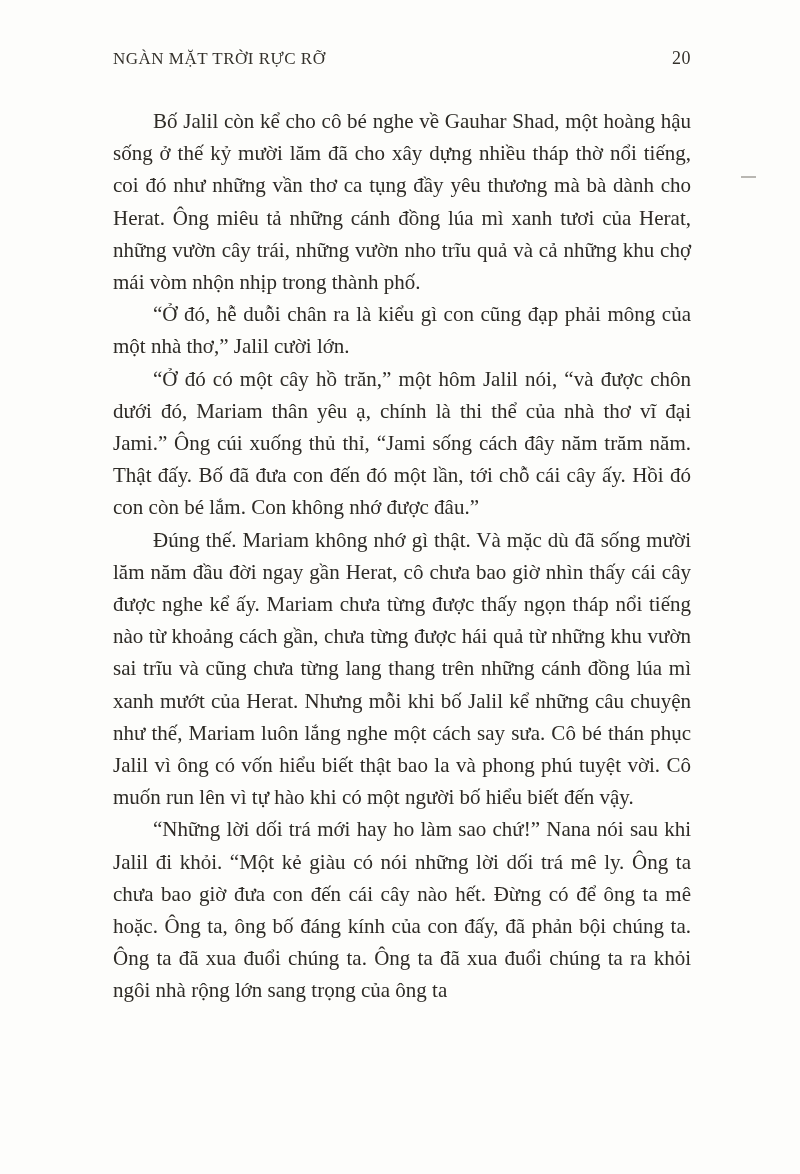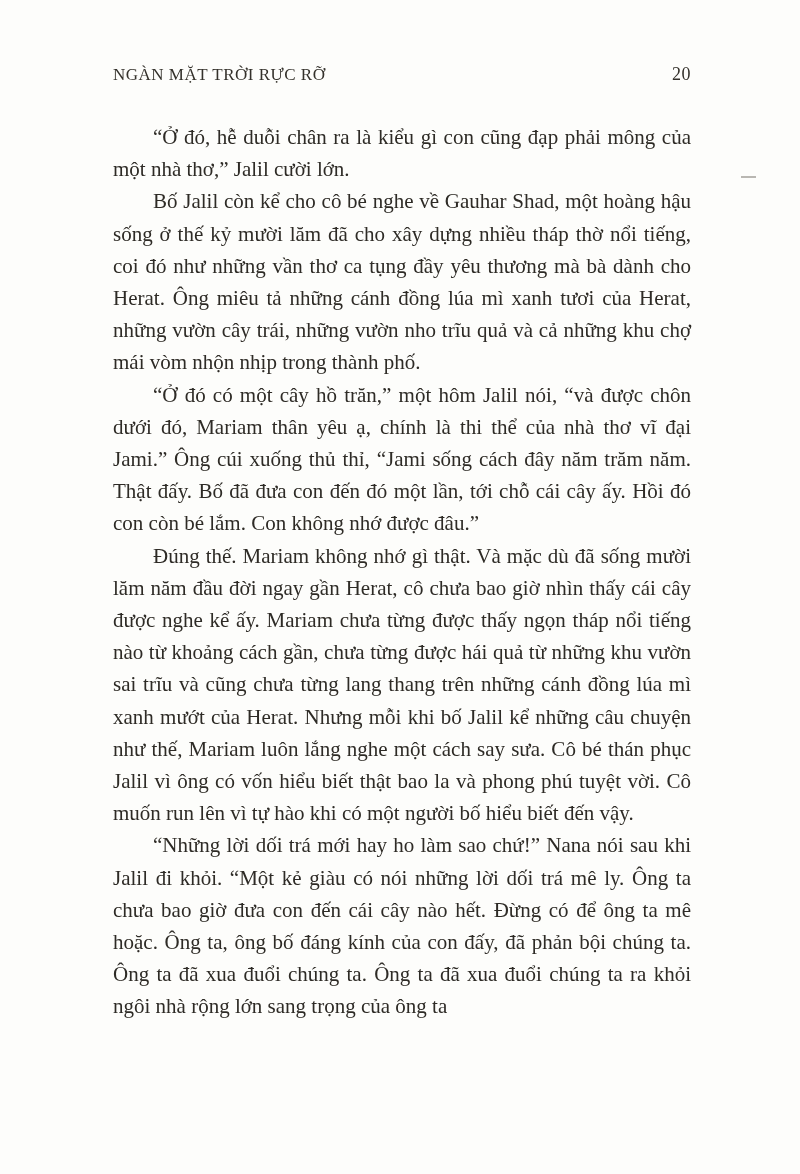--- a/index.html
+++ b/index.html
@@ -7,21 +7,21 @@
     padding: 0;
     background: #e9e9e9;
   }
   .book-page {
     position: relative;
     width: 800px;
     height: 1174px;
     margin: 0 auto;
     background: #fdfdfb;
     box-sizing: border-box;
-    padding: 64px 109px 0 113px;
+    padding: 48px 109px 0 113px;
     color: #2e2b26;
     font-family: "Liberation Serif", "DejaVu Serif", serif;
     overflow: hidden;
   }
   .page-header {
     display: flex;
     justify-content: space-between;
     align-items: baseline;
     font-size: 17px;
     letter-spacing: 0.5px;
@@ -59,20 +59,20 @@
 <div class="book-page">
 
   <div class="stray-mark"></div>
 
   <header class="page-header">
     <span class="running-title">NGÀN MẶT TRỜI RỰC RỠ</span>
     <span class="page-number">20</span>
   </header>
 
   <main class="page-body">
+    <p>Bố Jalil còn kể cho cô bé nghe về Gauhar Shad, một hoàng hậu sống ở thế kỷ mười lăm đã cho xây dựng nhiều tháp thờ nổi tiếng, coi đó như những vần thơ ca tụng đầy yêu thương mà bà dành cho Herat. Ông miêu tả những cánh đồng lúa mì xanh tươi của Herat, những vườn cây trái, những vườn nho trĩu quả và cả những khu chợ mái vòm nhộn nhịp trong thành phố.</p>
     <p>“Ở đó, hễ duỗi chân ra là kiểu gì con cũng đạp phải mông của một nhà thơ,” Jalil cười lớn.</p>
-    <p>Bố Jalil còn kể cho cô bé nghe về Gauhar Shad, một hoàng hậu sống ở thế kỷ mười lăm đã cho xây dựng nhiều tháp thờ nổi tiếng, coi đó như những vần thơ ca tụng đầy yêu thương mà bà dành cho Herat. Ông miêu tả những cánh đồng lúa mì xanh tươi của Herat, những vườn cây trái, những vườn nho trĩu quả và cả những khu chợ mái vòm nhộn nhịp trong thành phố.</p>
     <p>“Ở đó có một cây hồ trăn,” một hôm Jalil nói, “và được chôn dưới đó, Mariam thân yêu ạ, chính là thi thể của nhà thơ vĩ đại Jami.” Ông cúi xuống thủ thỉ, “Jami sống cách đây năm trăm năm. Thật đấy. Bố đã đưa con đến đó một lần, tới chỗ cái cây ấy. Hồi đó con còn bé lắm. Con không nhớ được đâu.”</p>
     <p>Đúng thế. Mariam không nhớ gì thật. Và mặc dù đã sống mười lăm năm đầu đời ngay gần Herat, cô chưa bao giờ nhìn thấy cái cây được nghe kể ấy. Mariam chưa từng được thấy ngọn tháp nổi tiếng nào từ khoảng cách gần, chưa từng được hái quả từ những khu vườn sai trĩu và cũng chưa từng lang thang trên những cánh đồng lúa mì xanh mướt của Herat. Nhưng mỗi khi bố Jalil kể những câu chuyện như thế, Mariam luôn lắng nghe một cách say sưa. Cô bé thán phục Jalil vì ông có vốn hiểu biết thật bao la và phong phú tuyệt vời. Cô muốn run lên vì tự hào khi có một người bố hiểu biết đến vậy.</p>
     <p>“Những lời dối trá mới hay ho làm sao chứ!” Nana nói sau khi Jalil đi khỏi. “Một kẻ giàu có nói những lời dối trá mê ly. Ông ta chưa bao giờ đưa con đến cái cây nào hết. Đừng có để ông ta mê hoặc. Ông ta, ông bố đáng kính của con đấy, đã phản bội chúng ta. Ông ta đã xua đuổi chúng ta. Ông ta đã xua đuổi chúng ta ra khỏi ngôi nhà rộng lớn sang trọng của ông ta</p>
   </main>
 
 </div>
 
 </body></html>

